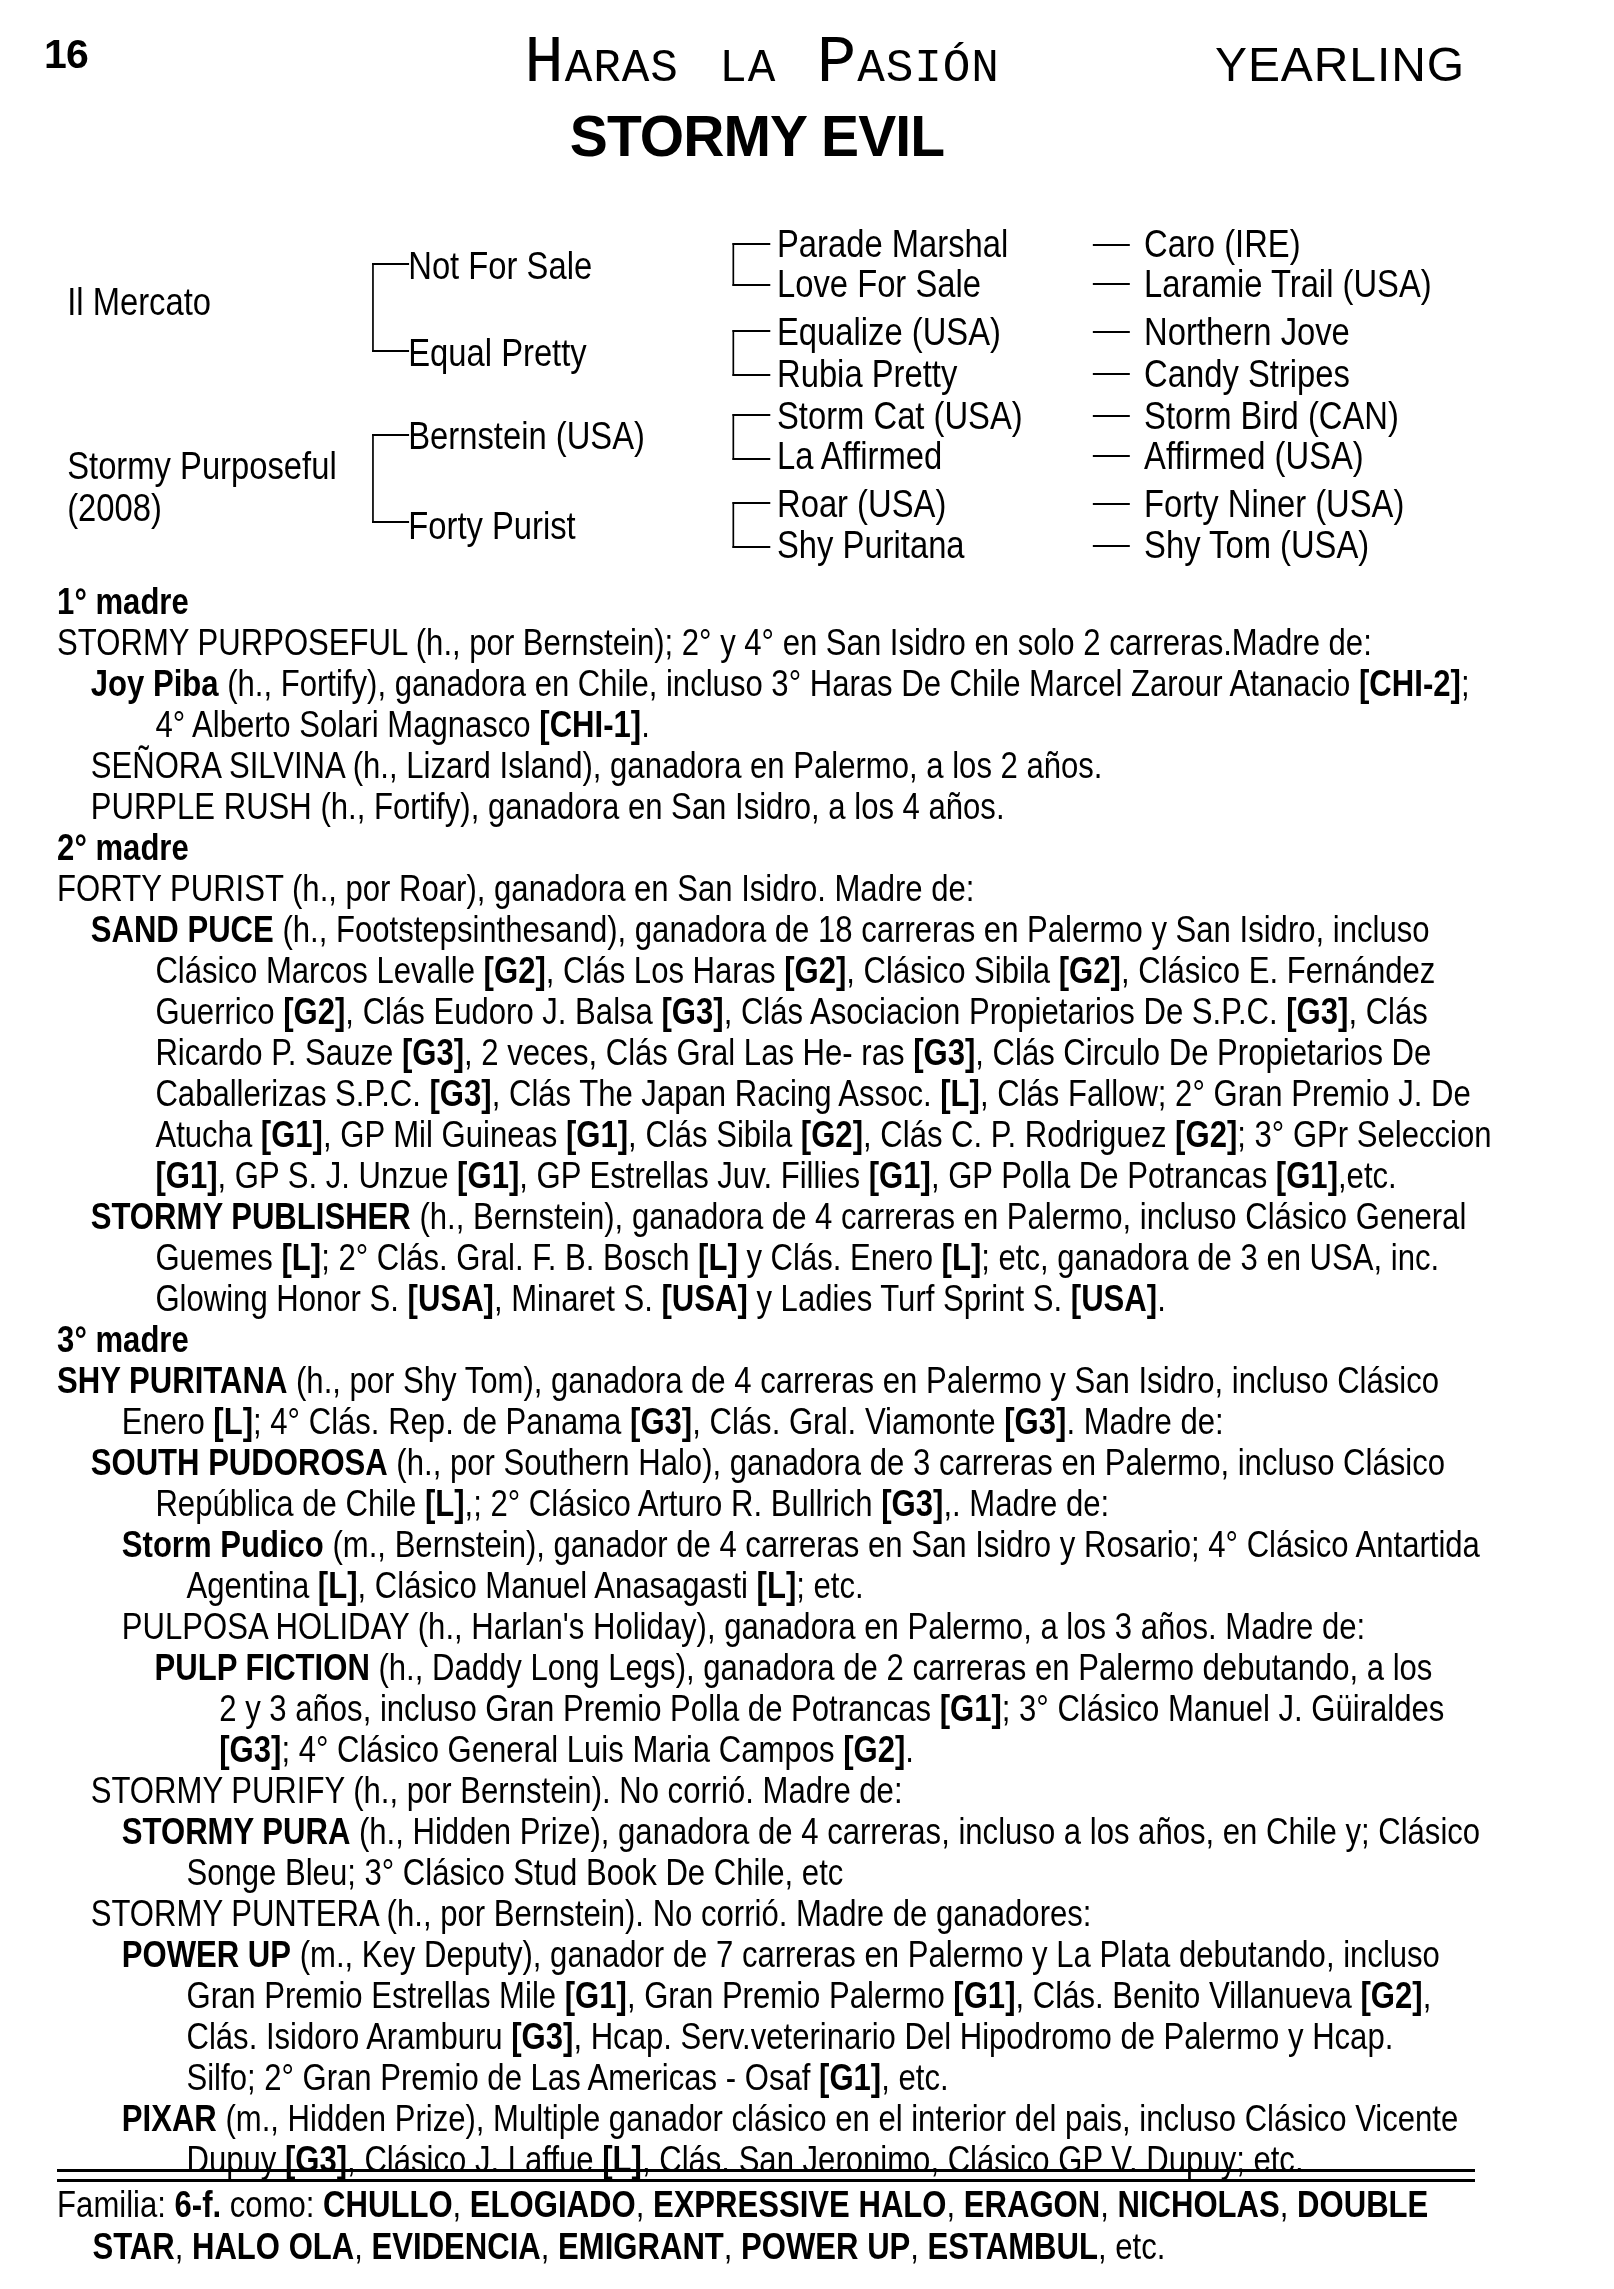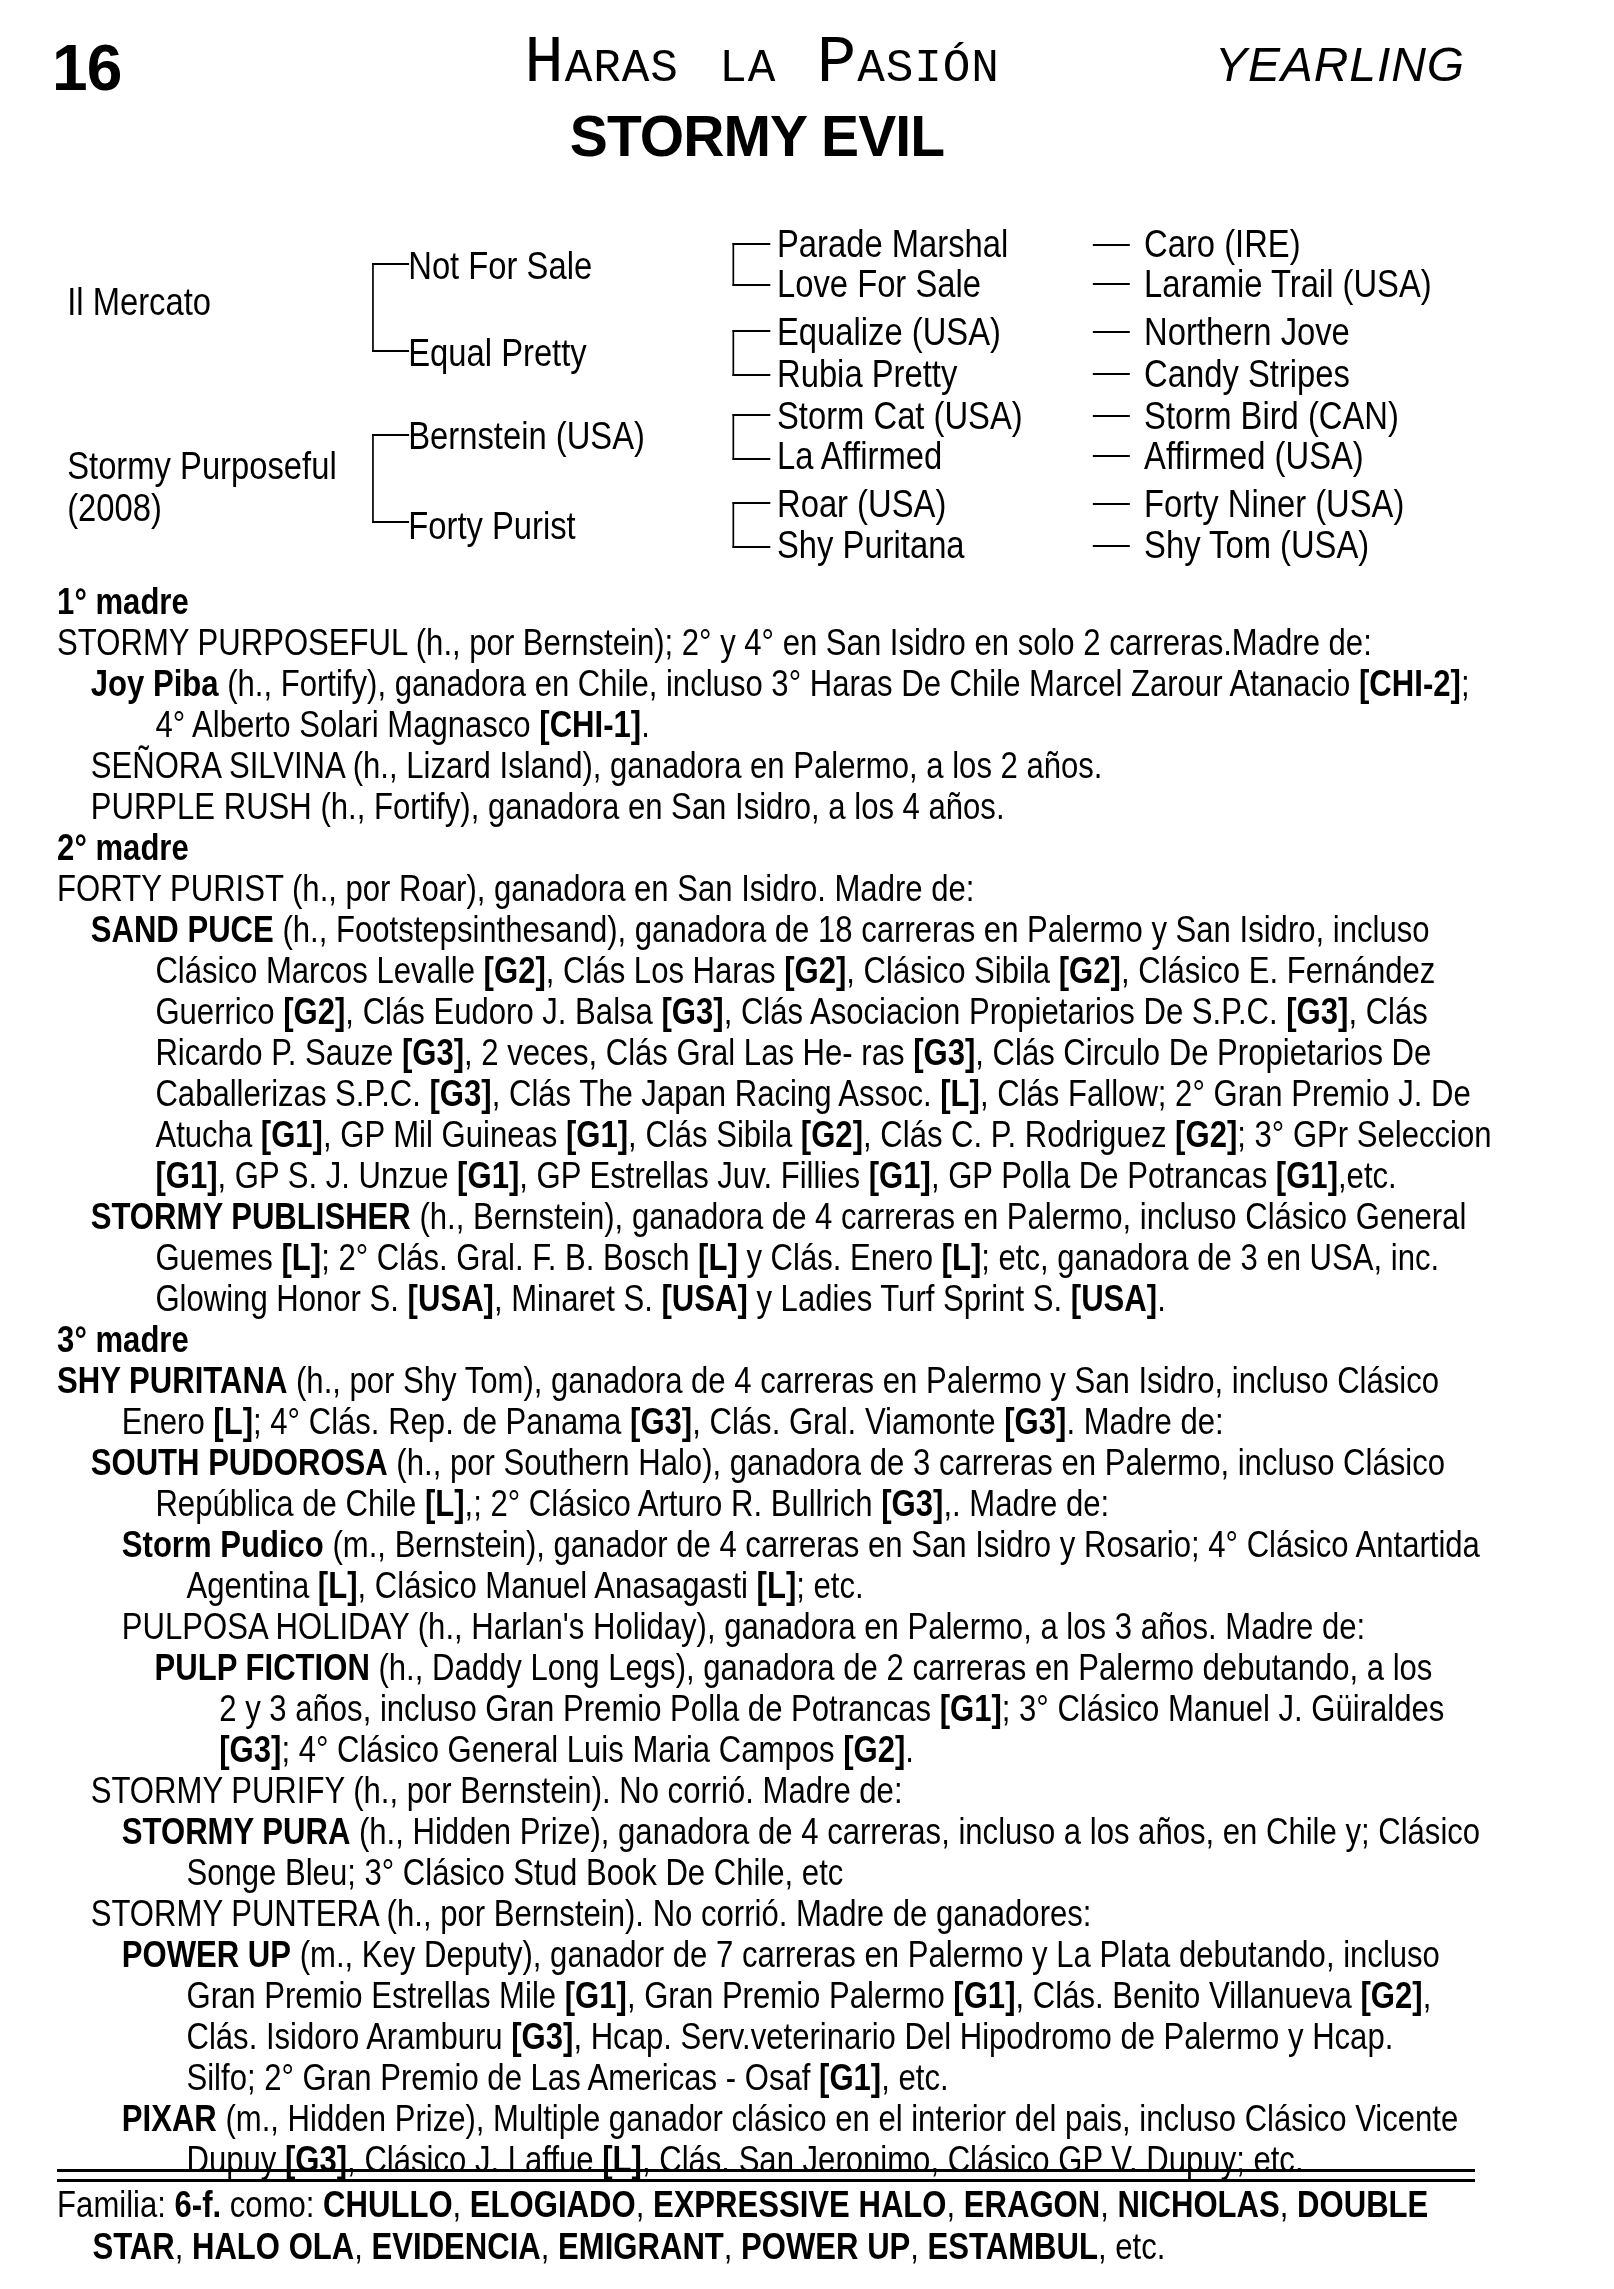--- a/index.html
+++ b/index.html
@@ -1,23 +1,23 @@
 <!DOCTYPE html>
 <html style="font-size:14.8px"><head>
 <meta charset="utf-8">
 <style>
   html,body{margin:0;padding:0;background:#ffffff;}
   #page{position:relative;width:1614px;height:2290px;background:#fff;color:#000;
         font-family:"Liberation Sans",sans-serif;overflow:hidden;}
 
   
-  .pagenum{position:absolute;left:52px;top:31px;font-size:64px;font-weight:bold;letter-spacing:-0.9px;}
+  .pagenum{position:absolute;left:44px;top:31px;font-size:41px;font-weight:bold;letter-spacing:-0.9px;}
   .pub{position:absolute;left:762px;top:26px;transform:translateX(-50%);
        font-family:Liberation Mono, monospace;font-variant:small-caps;font-size:66px;letter-spacing:0.9px;white-space:pre;}
-  .cat{position:absolute;left:1215px;top:37px;font-style:italic;font-size:48px;letter-spacing:0.9px;white-space:pre;}
+  .cat{position:absolute;left:1215px;top:37px;font-size:48px;letter-spacing:0.9px;white-space:pre;}
 
   .title{position:absolute;left:757px;top:103px;transform:translateX(-50%);
          font-size:57px;font-weight:bold;letter-spacing:-0.9px;white-space:pre;}
   .subtitle{position:absolute;left:759px;top:172px;transform:translateX(-50%);
             font-size:44px;white-space:pre;}
 
   
   .pedw{position:absolute;left:0;top:0;width:1922px;height:591px;
         transform:scaleX(0.84);transform-origin:0 0;}
   .pn{position:absolute;font-size:39px;line-height:42px;white-space:pre;}

